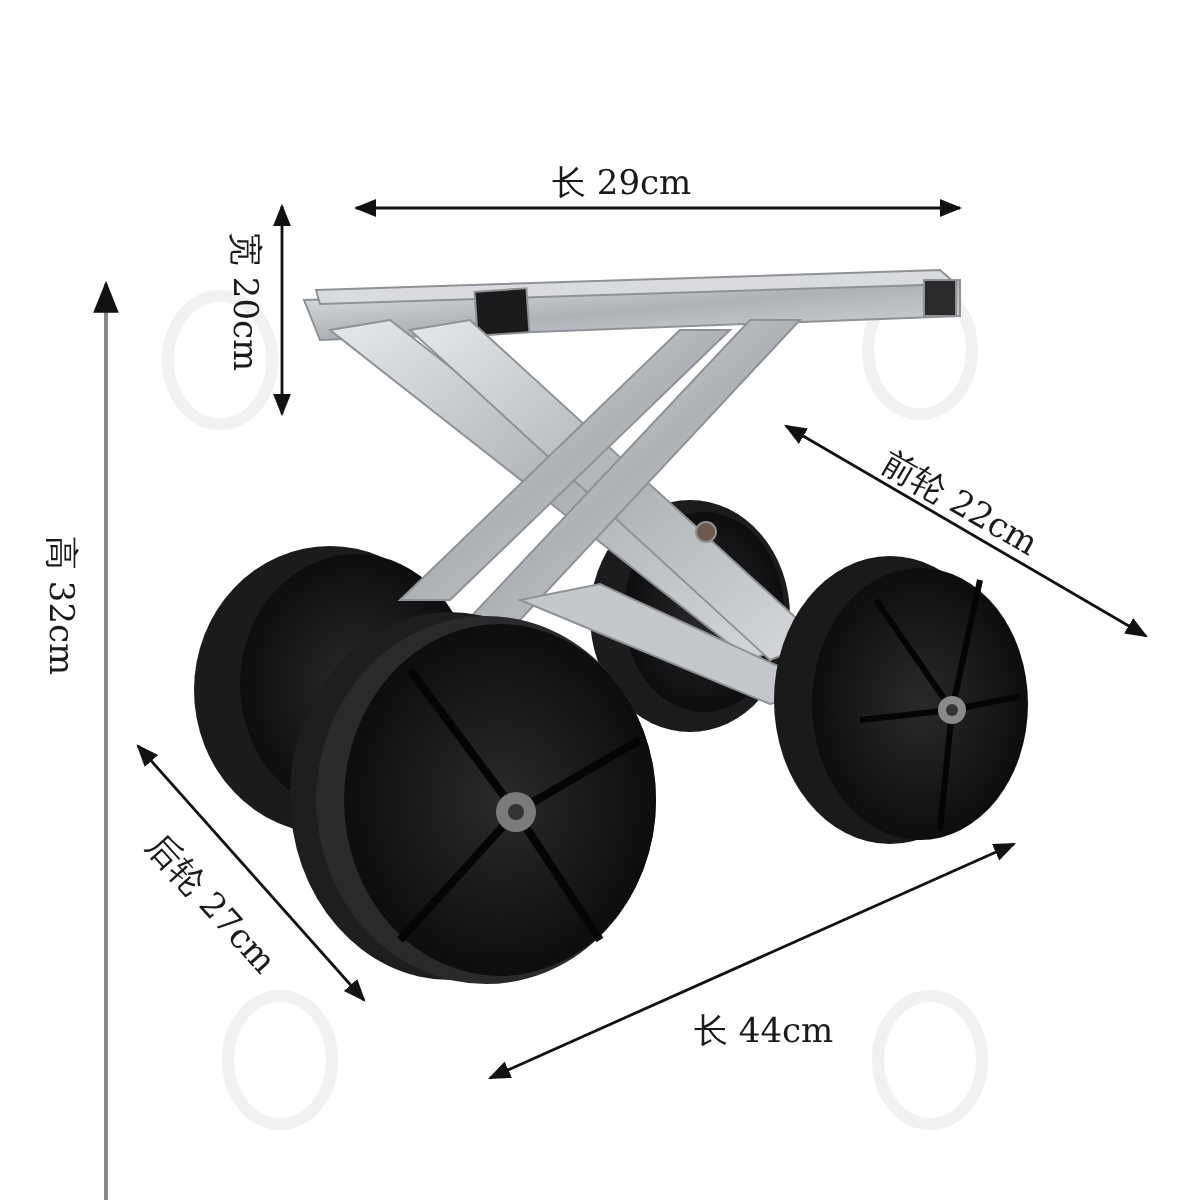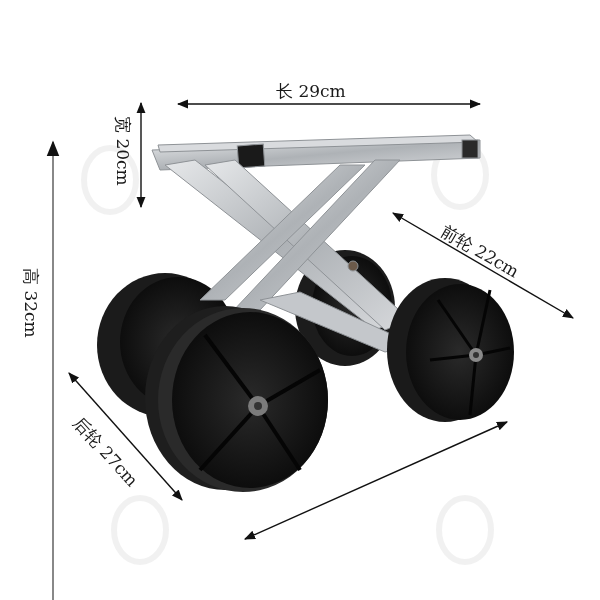--- a/index.html
+++ b/index.html
@@ -105,14 +105,15 @@
   <span class="dim-label" style="left:276px; top:80px;">长 29cm</span>
 
   <span class="dim-label rot90" style="left:134px; top:116px;">宽 20cm</span>
 
   <span class="dim-label rot90" style="left:42px; top:268px;">高 32cm</span>
 
   <span class="dim-label" style="left:448px; top:220px; transform-origin:left top; transform: rotate(30deg);">前轮 22cm</span>
 
   <span class="dim-label" style="left:85px; top:412px; transform-origin:left top; transform: rotate(48deg);">后轮 27cm</span>
 
+  <span class="dim-label" style="left:347px; top:504px;">长 44cm</span>
 
 </div>
 
 </body></html>

